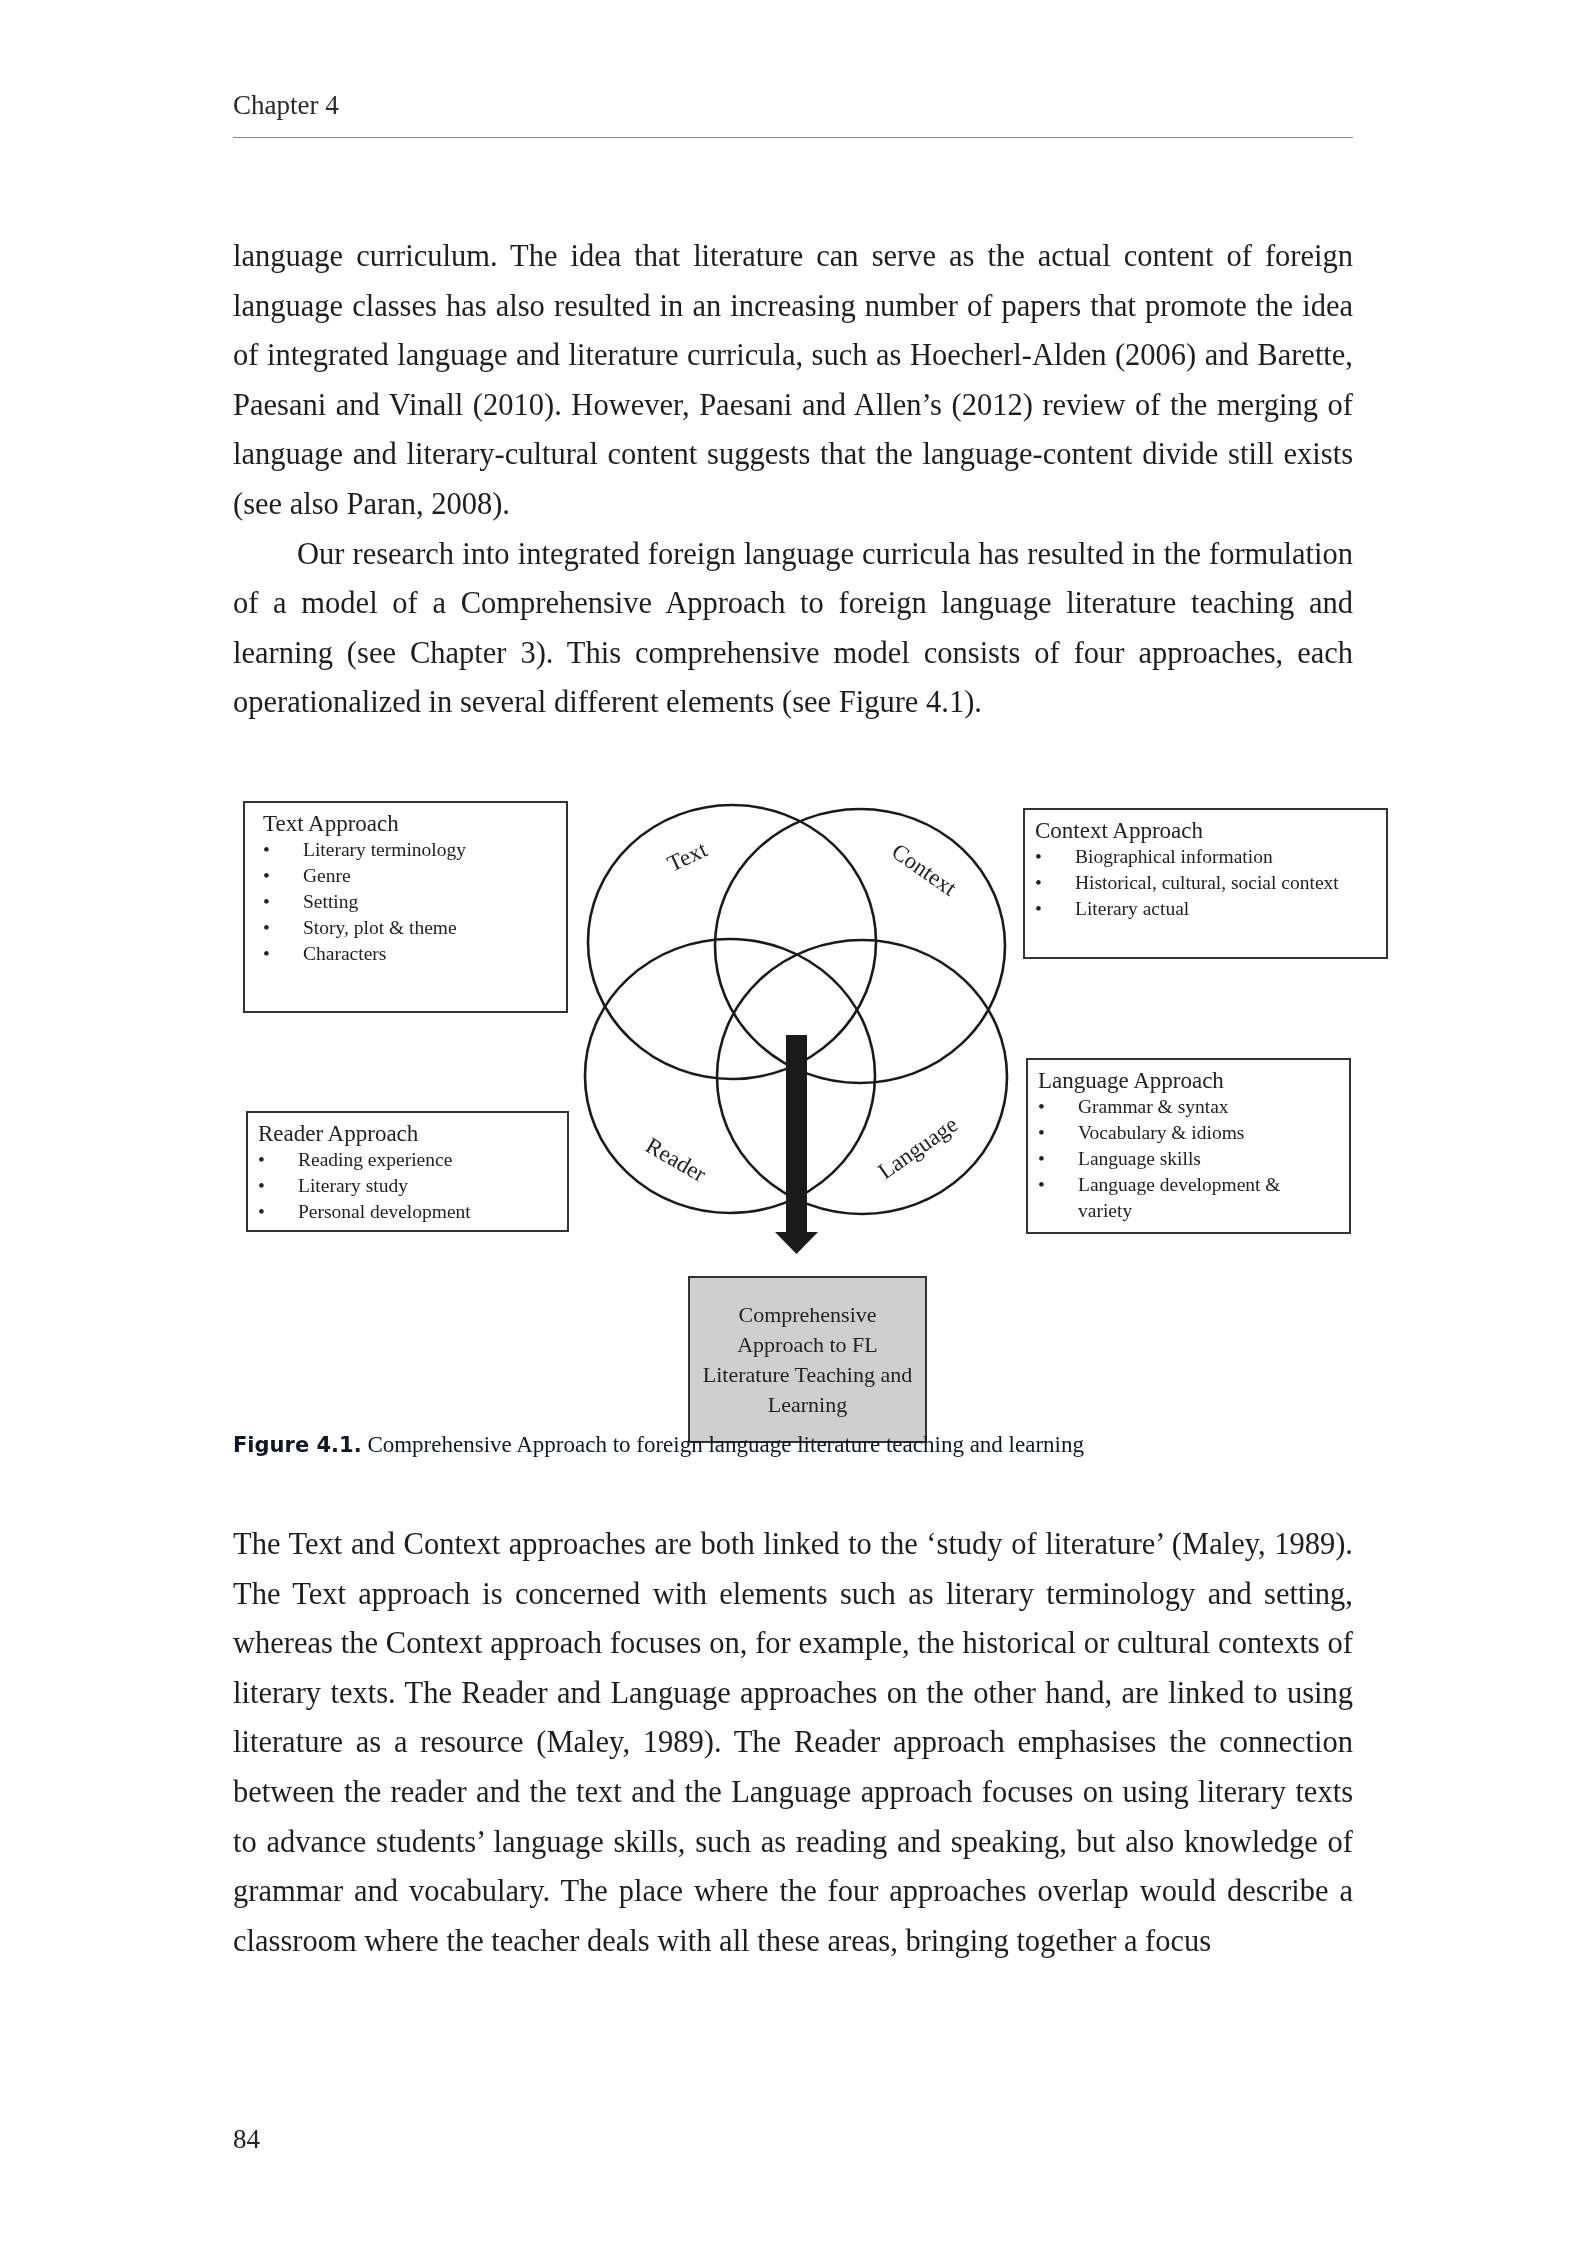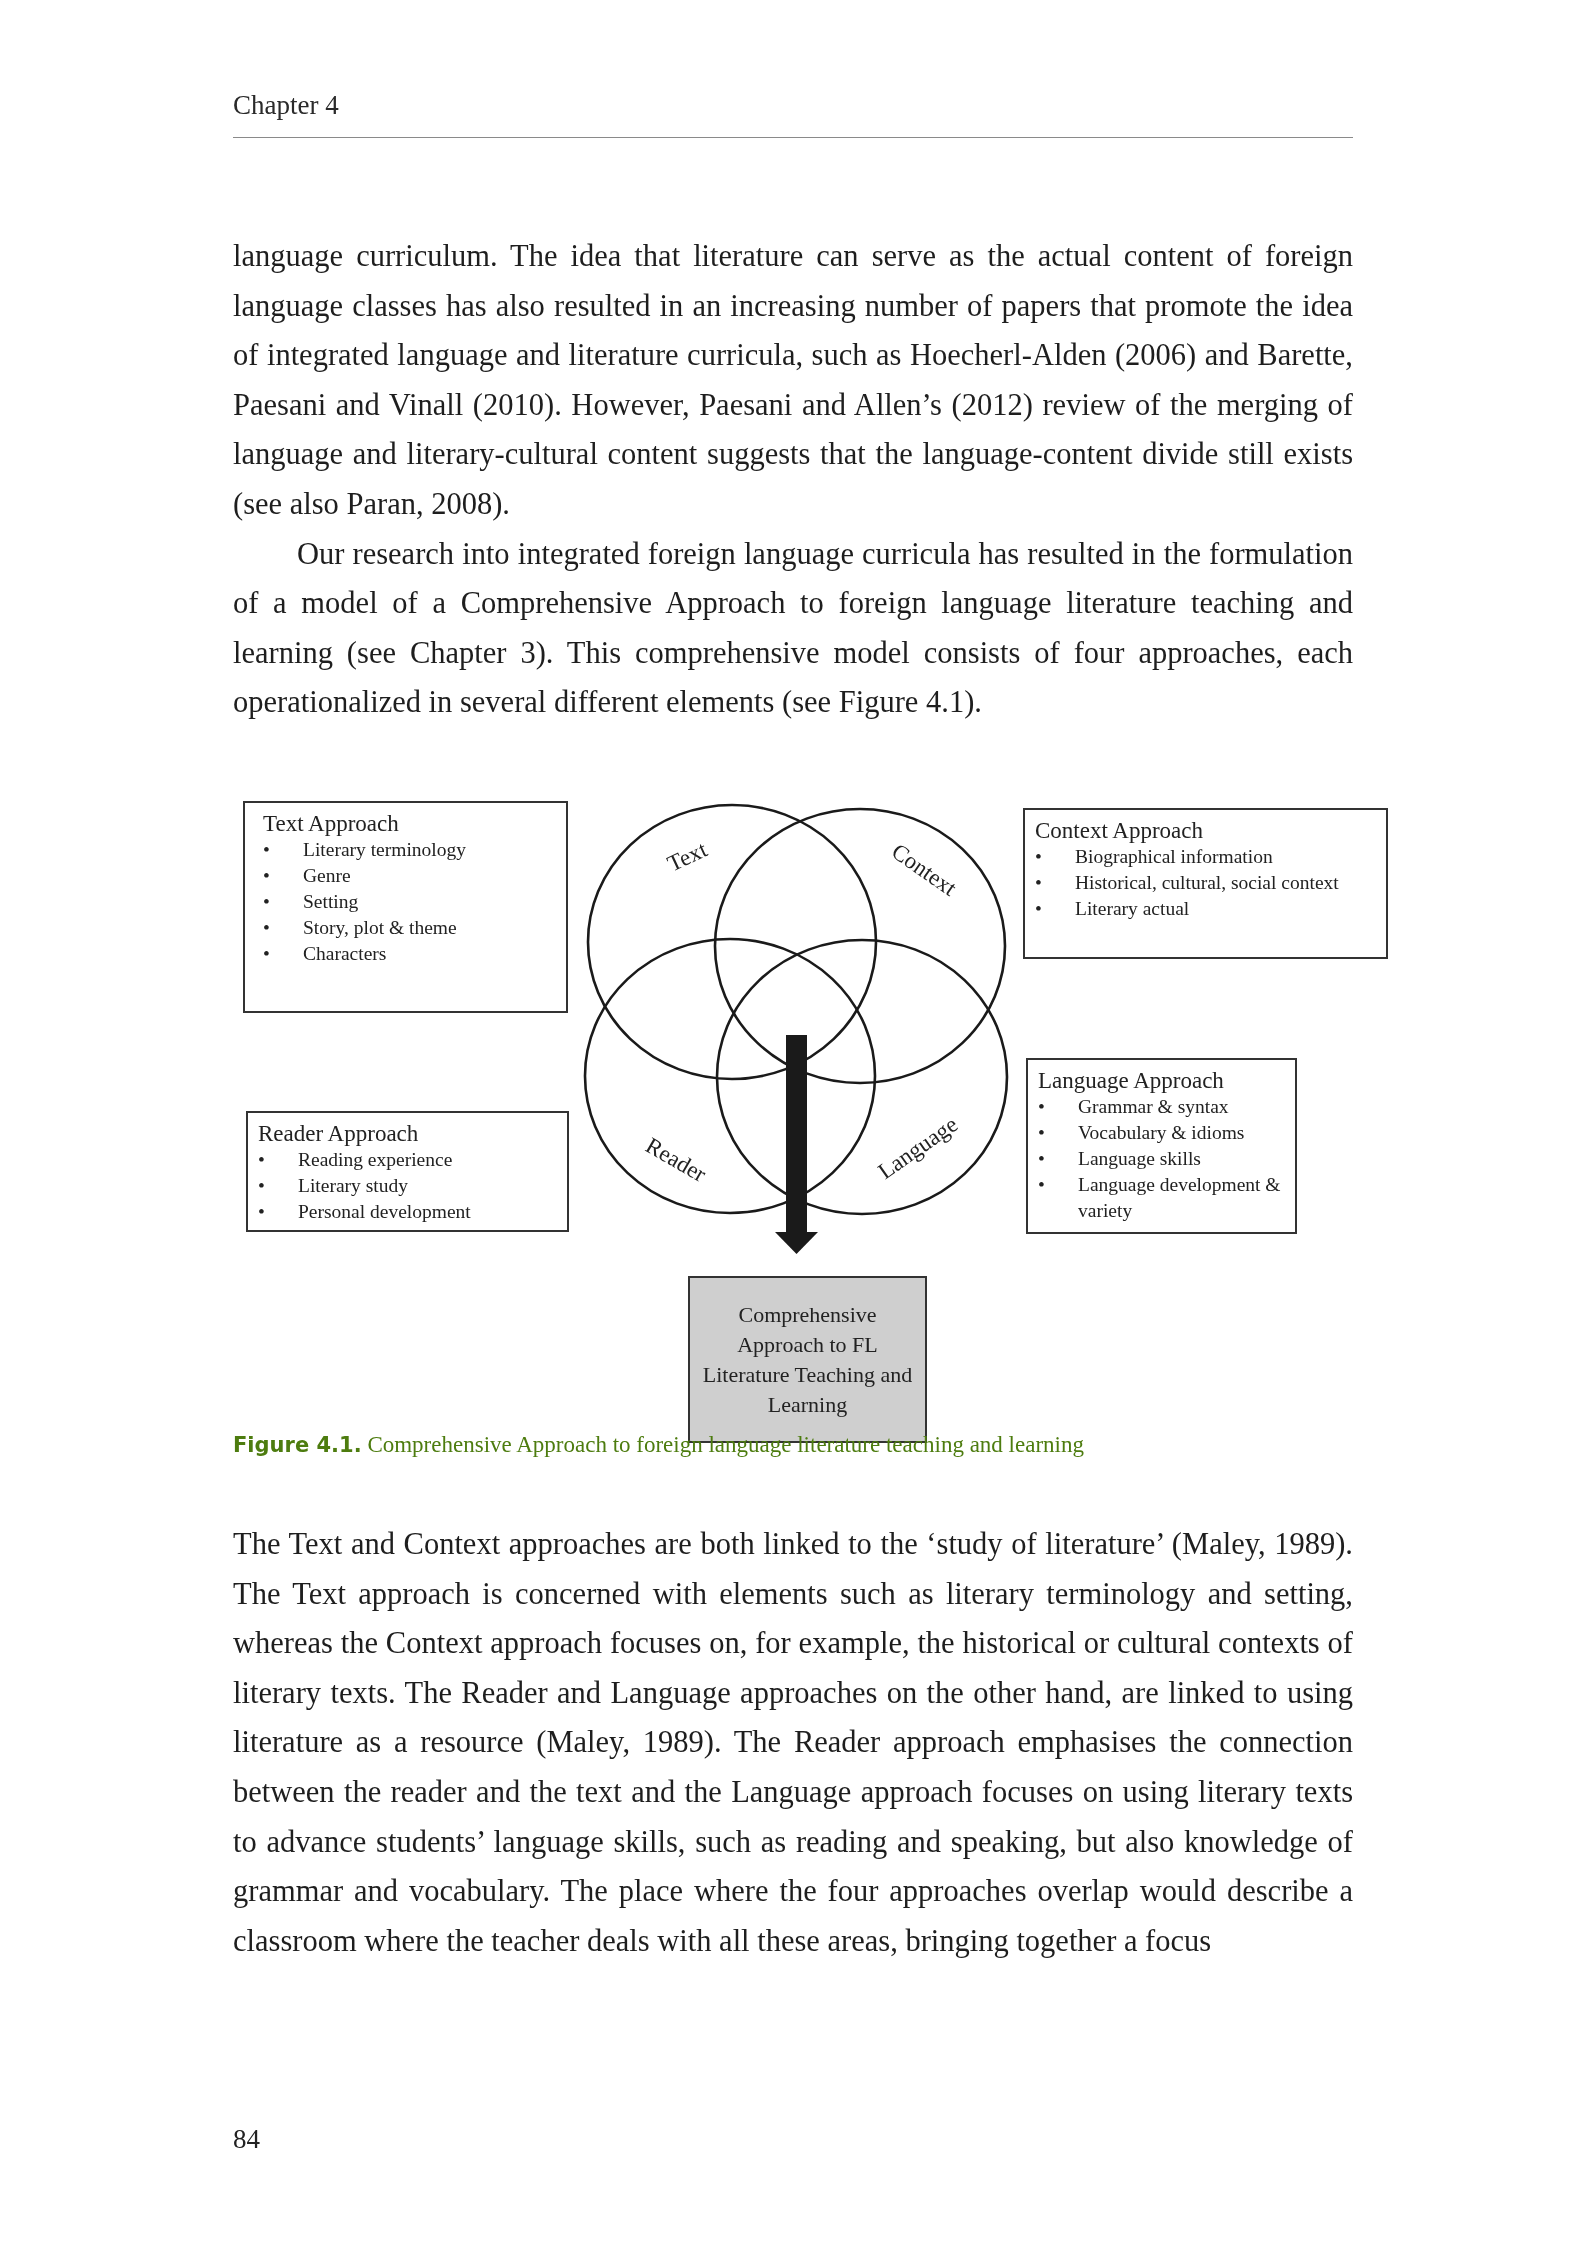--- a/index.html
+++ b/index.html
@@ -23,31 +23,31 @@
   .approach-box { position: absolute; border: 2px solid #333; background: #fff;
                   font-family: "Liberation Serif", serif; color: #222; box-sizing: border-box; }
   .approach-box .box-title { font-size: 23px; line-height: 26px; }
   .approach-box ul { list-style: none; margin: 0; padding: 0; }
   .approach-box li { position: relative; font-size: 19.5px; line-height: 26px; padding-left: 40px; }
   .approach-box li .bullet { position: absolute; left: 0; top: 0; width: 40px; }
 
   #box-text { left: 243px; top: 801px; width: 325px; height: 212px; padding: 8px 18px; }
   #box-context { left: 1023px; top: 808px; width: 365px; height: 151px; padding: 8px 10px; }
   #box-reader { left: 246px; top: 1111px; width: 323px; height: 121px; padding: 8px 10px; }
-  #box-language { left: 1026px; top: 1058px; width: 271px; height: 176px; padding: 8px 10px; }
+  #box-language { left: 1026px; top: 1058px; width: 325px; height: 176px; padding: 8px 10px; }
 
   #box-comprehensive { position: absolute; left: 688px; top: 1276px; width: 239px; height: 167px;
                        border: 2px solid #333; background: #cfcfcf; box-sizing: border-box;
                        display: flex; align-items: center; justify-content: center; text-align: center;
                        font-size: 22px; line-height: 30px; color: #222; padding: 4px 8px; }
 
   #venn { position: absolute; left: 0; top: 0; }
   .venn-label { font-family: "Liberation Serif", serif; font-size: 23px; fill: #222; }
 
-  .caption { position: absolute; left: 233px; top: 1432px; font-size: 23px; color: #4d7c0f; white-space: nowrap; }
+  .caption { position: absolute; left: 233px; top: 1432px; font-size: 23px; color: #0f172a; white-space: nowrap; }
   .caption .fig-num { font-family: "DejaVu Sans", "Liberation Sans", sans-serif; font-weight: bold; font-size: 21px; }
 
   .page-number { position: absolute; left: 233px; top: 2124px; font-size: 27px; color: #222; }
 </style>
 </head>
 <body>
 
 <div class="running-head">Chapter 4</div>
 <div class="head-rule"></div>
 

